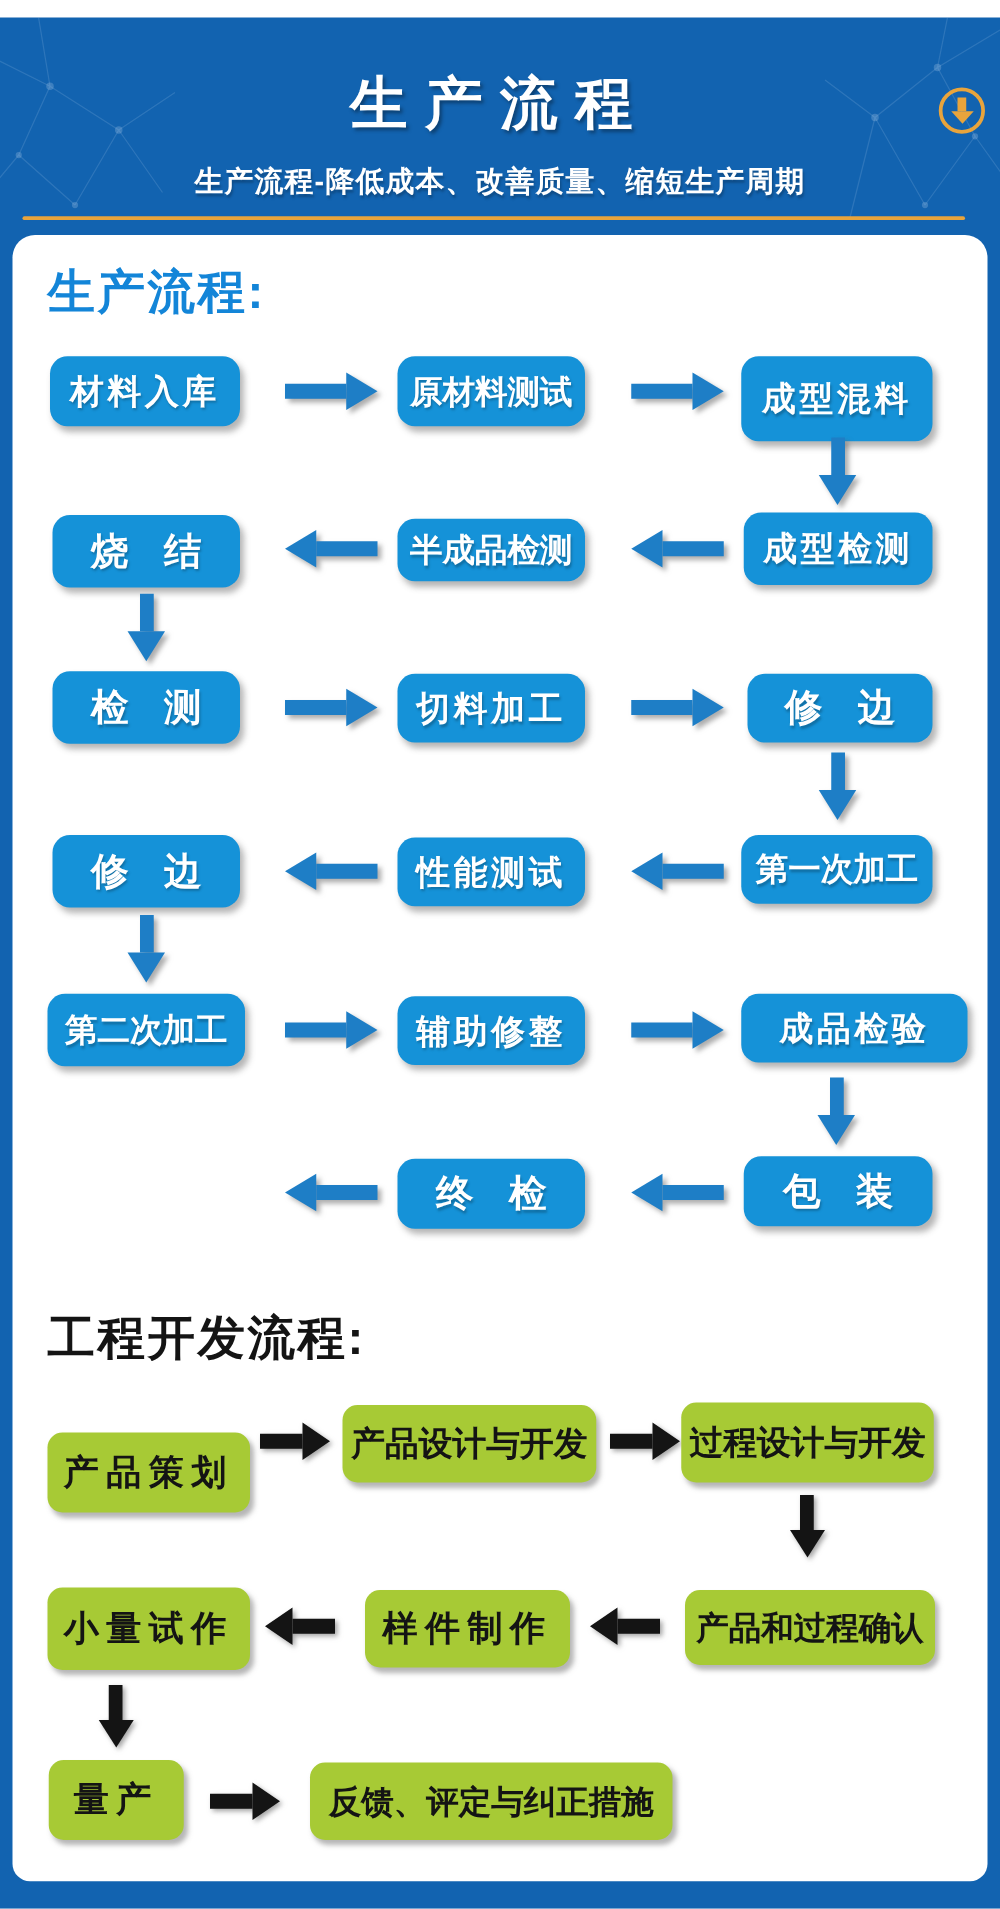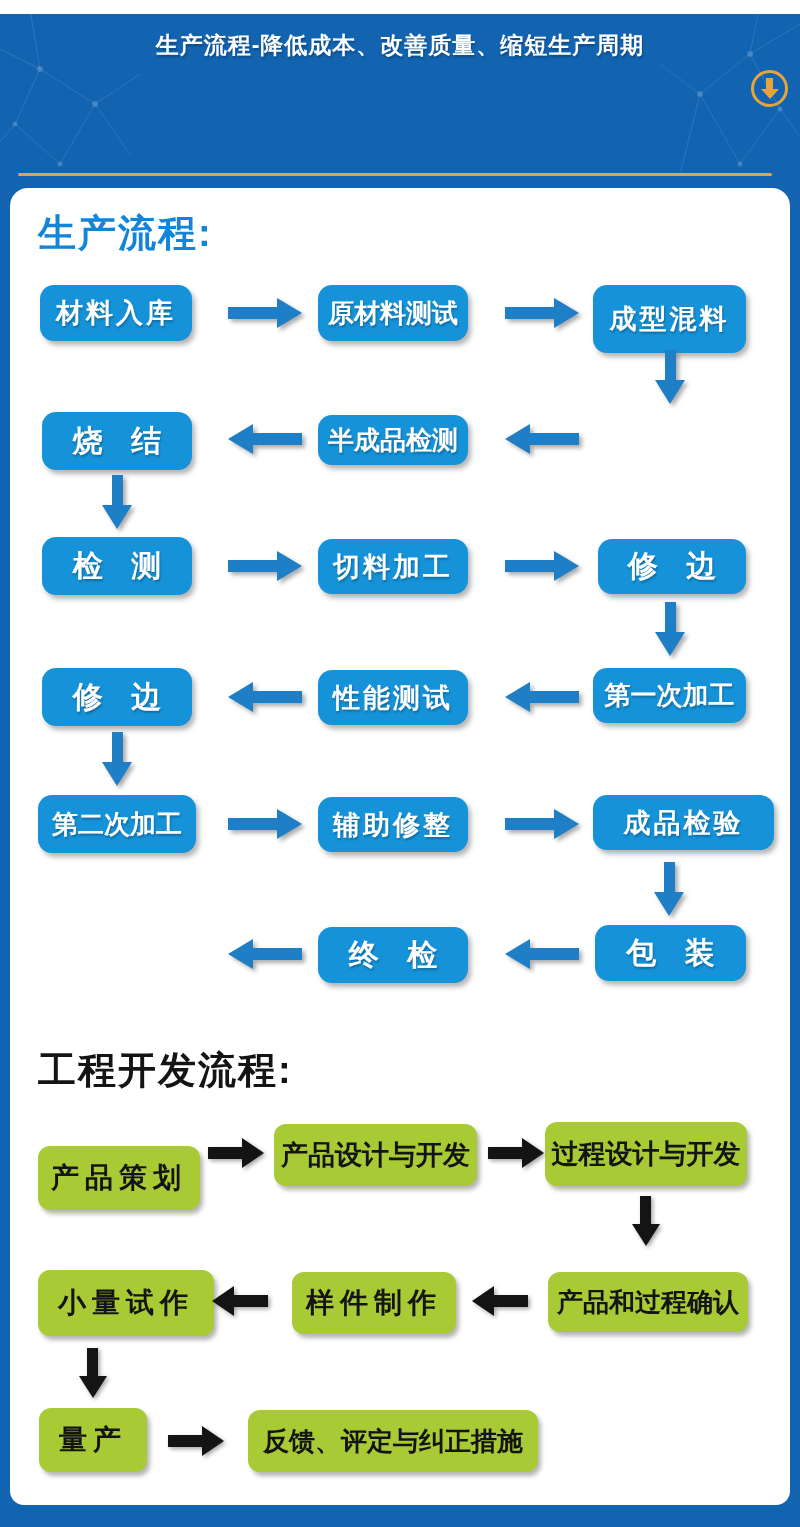--- a/index.html
+++ b/index.html
@@ -131,20 +131,21 @@
         <path d="M160,10 L110,40 L140,95 L100,150 M110,40 L60,80 L100,150 M60,80 L20,50 M140,95 L165,130 M110,40 L120,-10 M60,80 L40,160"></path>
       </g>
       <g fill="#cfe2f5" opacity="0.3">
         <circle cx="110" cy="40" r="3"></circle>
           <circle cx="140" cy="95" r="2.5"></circle>
           <circle cx="60" cy="80" r="3"></circle>
           <circle cx="100" cy="150" r="2.5"></circle>
       </g>
     </svg>
 
+    <div class="title">生产流程</div>
     <div class="scroll-icon">
       <i class="sa-shaft"></i>
         <i class="sa-head"></i>
     </div>
     <div class="subtitle">生产流程-降低成本、改善质量、缩短生产周期</div>
     <div class="gold-line"></div>
   </div>
 
   <div class="panel">
 
@@ -169,20 +170,21 @@
     <div class="bbox w2" style="left:32px;top:224px;width:150px;height:58px;">烧 结</div>
     <div class="arr blue al" style="left:218px;top:236px;">
         <i class="shaft"></i>
         <i class="head"></i>
       </div>
     <div class="bbox ls0" style="left:308px;top:227px;width:150px;height:50px;">半成品检测</div>
     <div class="arr blue al" style="left:495px;top:236px;">
         <i class="shaft"></i>
         <i class="head"></i>
       </div>
+    <div class="bbox" style="left:585px;top:222px;width:151px;height:58px;">成型检测</div>
     <div class="arr blue ad" style="left:92px;top:287px;">
         <i class="shaft"></i>
         <i class="head"></i>
       </div>
 
     <div class="bbox w2" style="left:32px;top:349px;width:150px;height:58px;">检 测</div>
     <div class="arr blue ar" style="left:218px;top:363px;">
         <i class="shaft"></i>
         <i class="head"></i>
       </div>
@@ -251,21 +253,21 @@
     <div class="arr black kr" style="left:478px;top:950px;">
         <i class="shaft"></i>
         <i class="head"></i>
       </div>
     <div class="gbox ls0" style="left:535px;top:934px;width:202px;height:64px;">过程设计与开发</div>
     <div class="arr black kd" style="left:622px;top:1008px;">
         <i class="shaft"></i>
         <i class="head"></i>
       </div>
 
-    <div class="gbox g4" style="left:28px;top:1082px;width:176px;height:66px;text-align:center;">小量试作</div>
+    <div class="gbox g4" style="left:28px;top:1082px;width:162px;height:66px;text-align:center;">小量试作</div>
     <div class="arr black kl" style="left:202px;top:1098px;">
         <i class="shaft"></i>
         <i class="head"></i>
       </div>
     <div class="gbox g4" style="left:282px;top:1084px;width:164px;height:62px;">样件制作</div>
     <div class="arr black kl" style="left:462px;top:1098px;">
         <i class="shaft"></i>
         <i class="head"></i>
       </div>
     <div class="gbox long" style="left:538px;top:1084px;width:200px;height:60px;">产品和过程确认</div>

